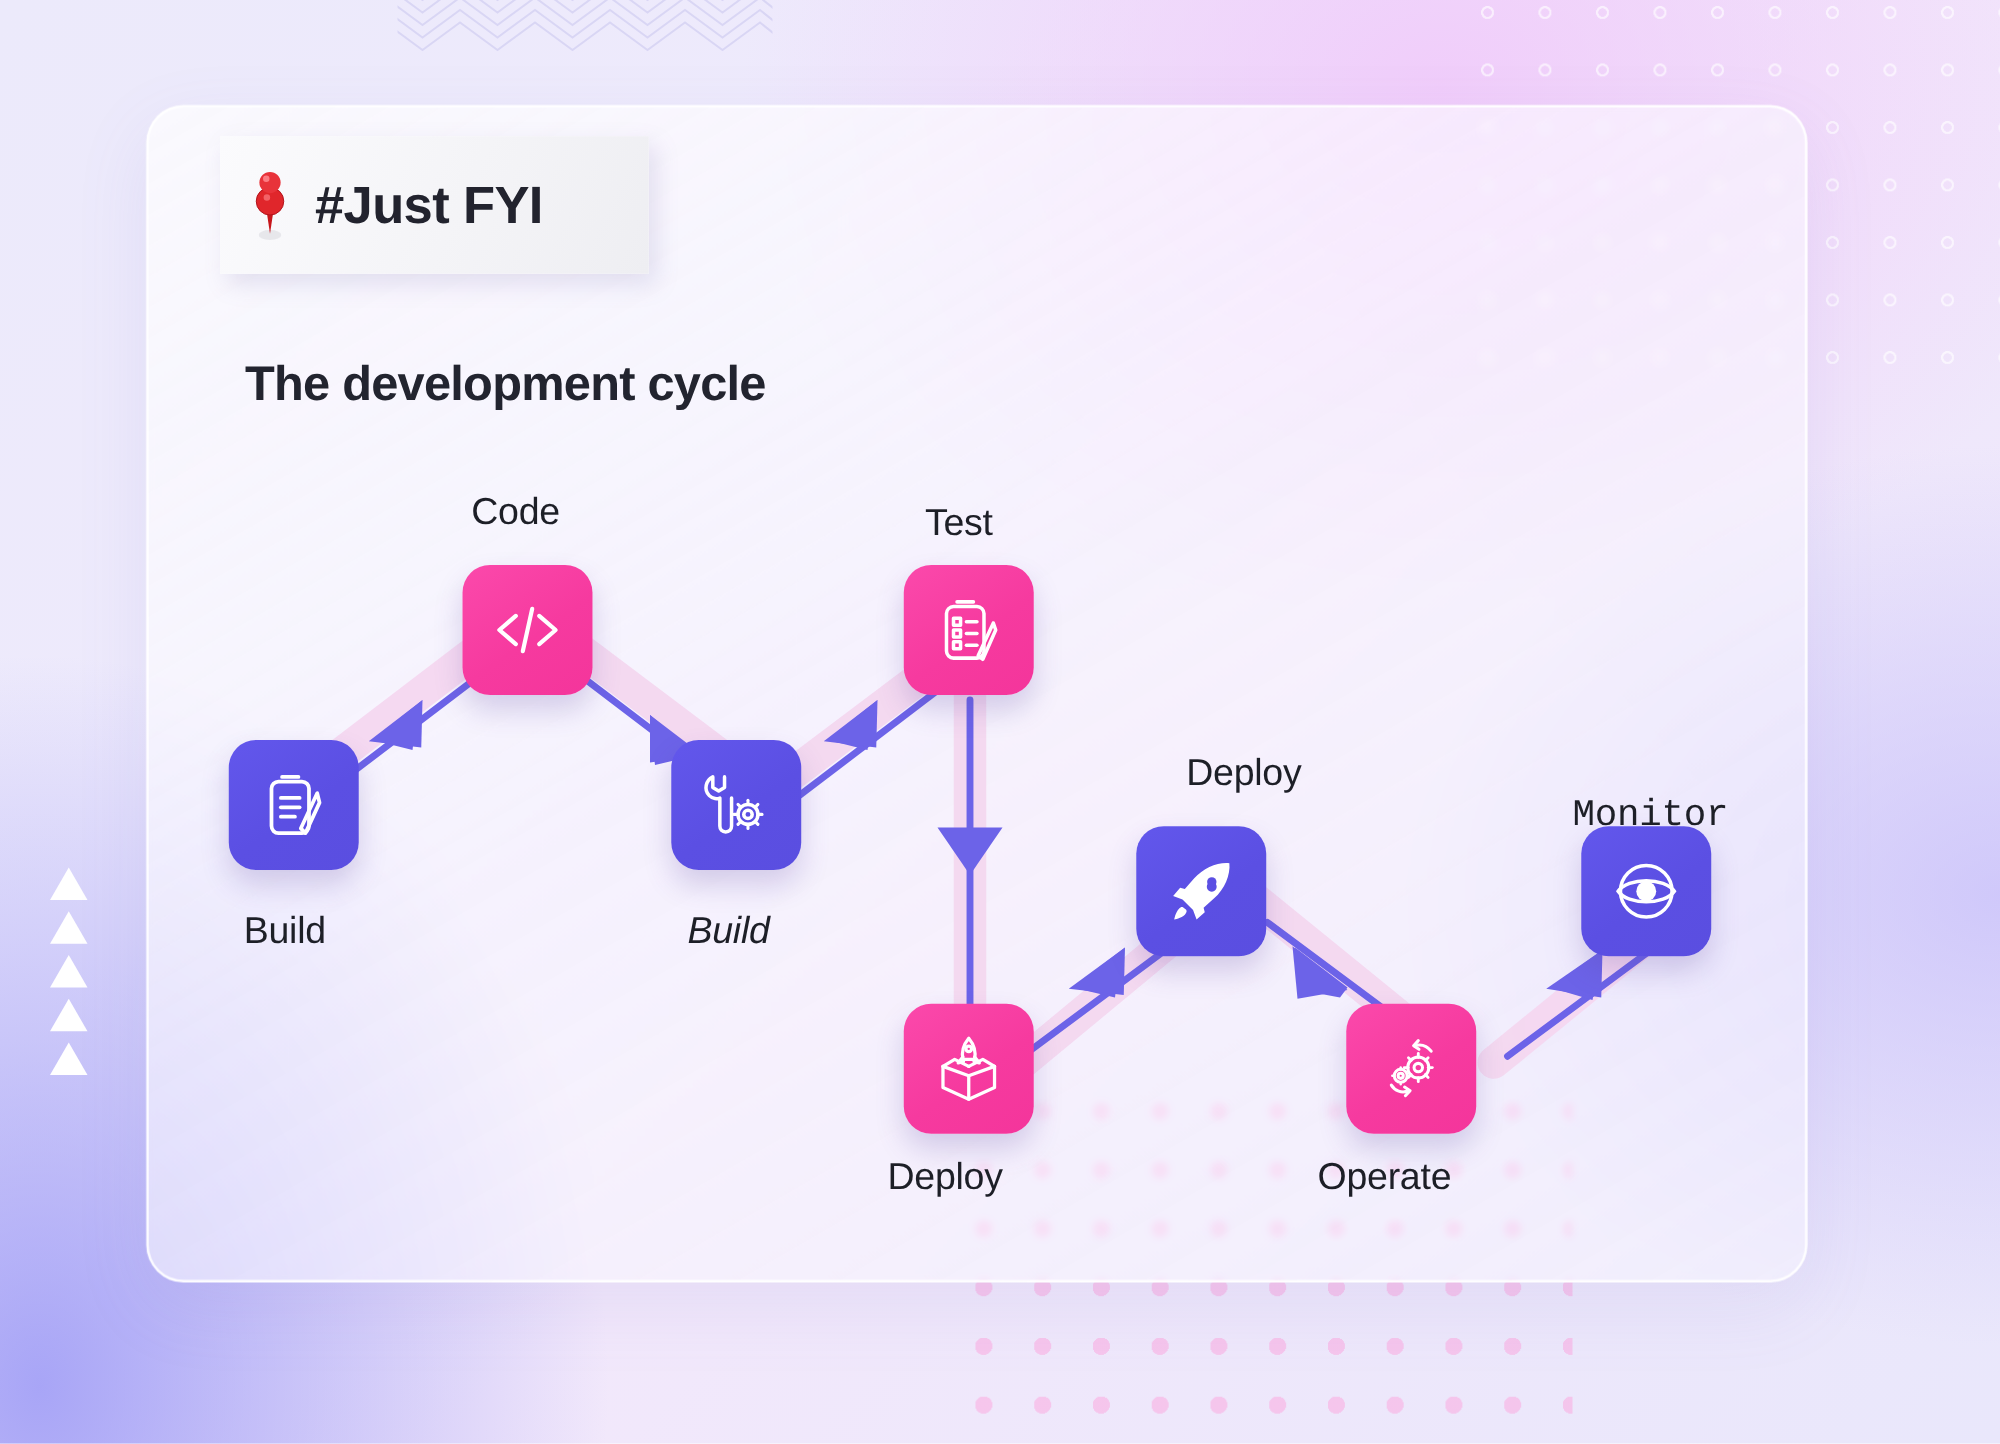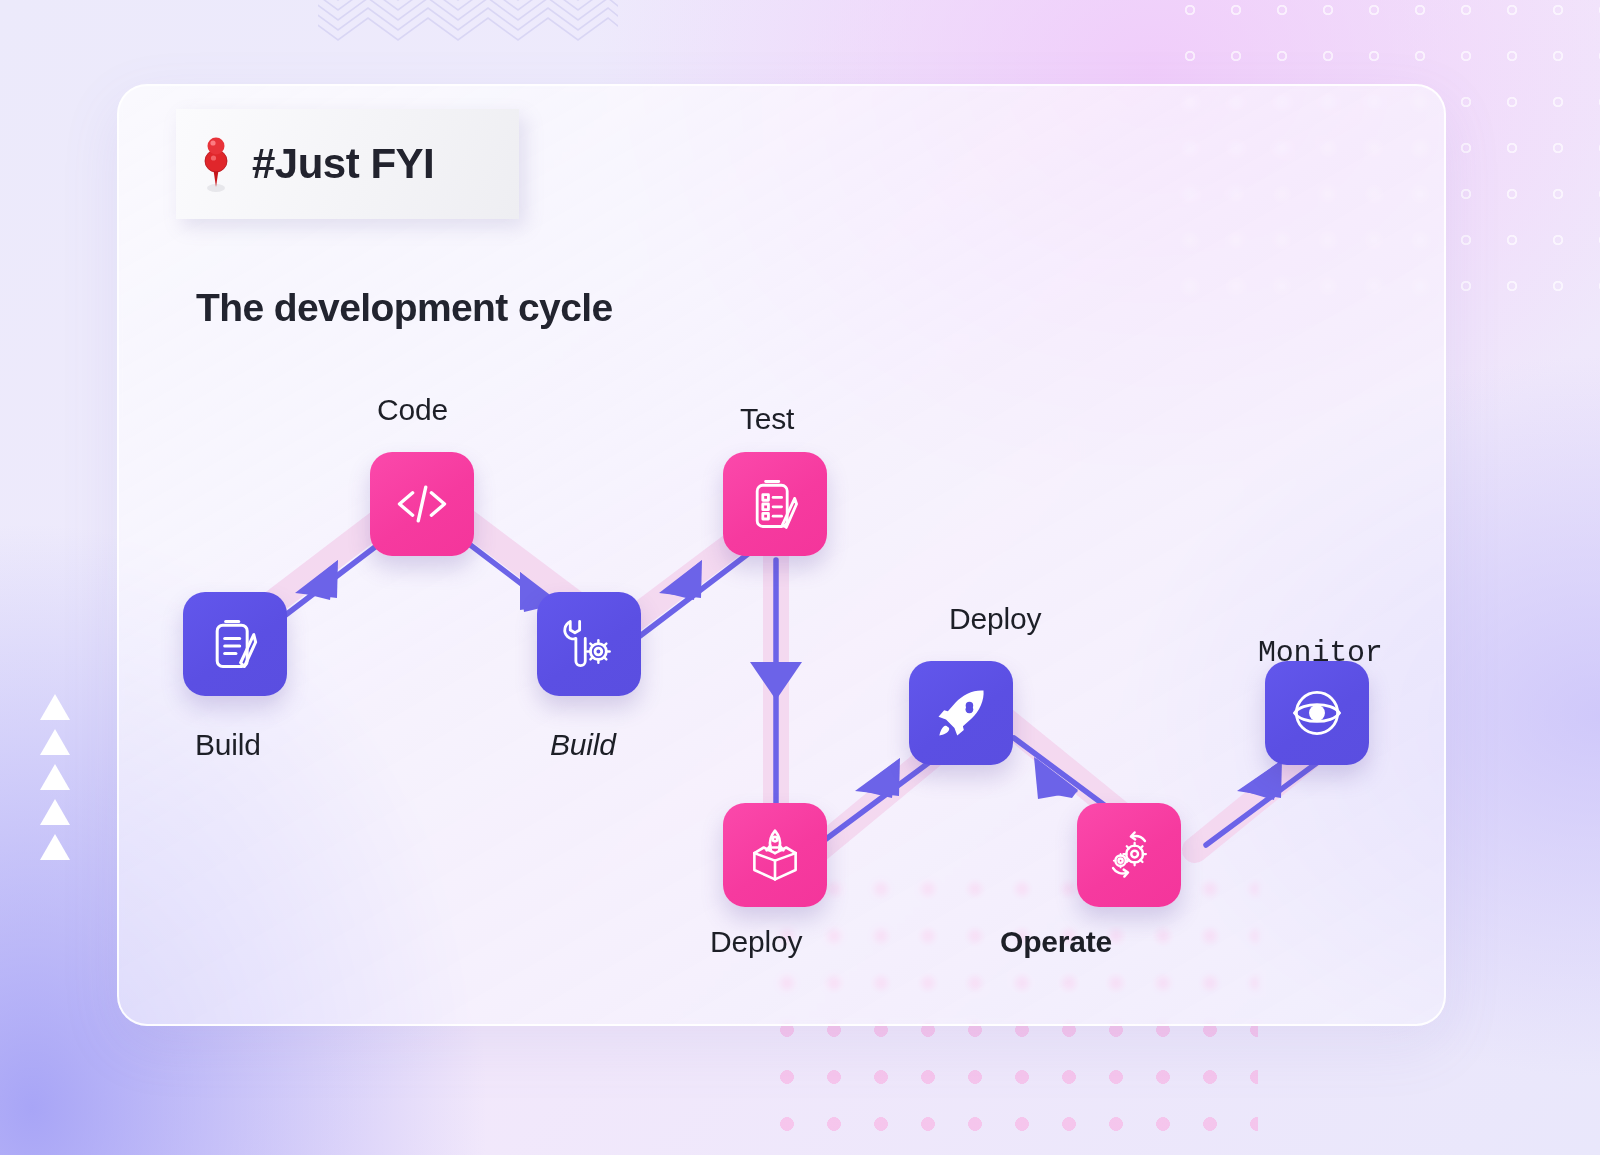--- a/index.html
+++ b/index.html
@@ -335,21 +335,21 @@
             <line x1="15.8" y1="38" x2="17.6" y2="38"></line>
             <line x1="28.4" y1="38" x2="30.2" y2="38"></line>
           </g>
           <path d="M49 17 C46 13 41 11 36 12"></path>
           <polyline points="38,8 34,12.3 38.6,15.4"></polyline>
           <path d="M15 46 C18 51 24 53 29 51"></path>
           <polyline points="27,55 31,50.7 26.3,47.6"></polyline>
         </g>
       </svg>
     </div>
-    <div class="node-label" style="left:1000px; top:925px;font-weight:bold;">Operate</div>
+    <div class="node-label" style="left:1054px; top:925px;">Operate</div>
 
     <div class="node purple" style="left:1265px; top:661px;">
       <svg viewBox="0 0 64 64">
         <g fill="none" stroke="#ffffff" stroke-width="3">
           <circle cx="32" cy="32" r="22"></circle>
           <path d="M8 32 C16 20 48 20 56 32 C48 44 16 44 8 32 Z"></path>
         </g>
         <circle cx="32" cy="32" r="8.5" fill="#ffffff"></circle>
       </svg>
     </div>

